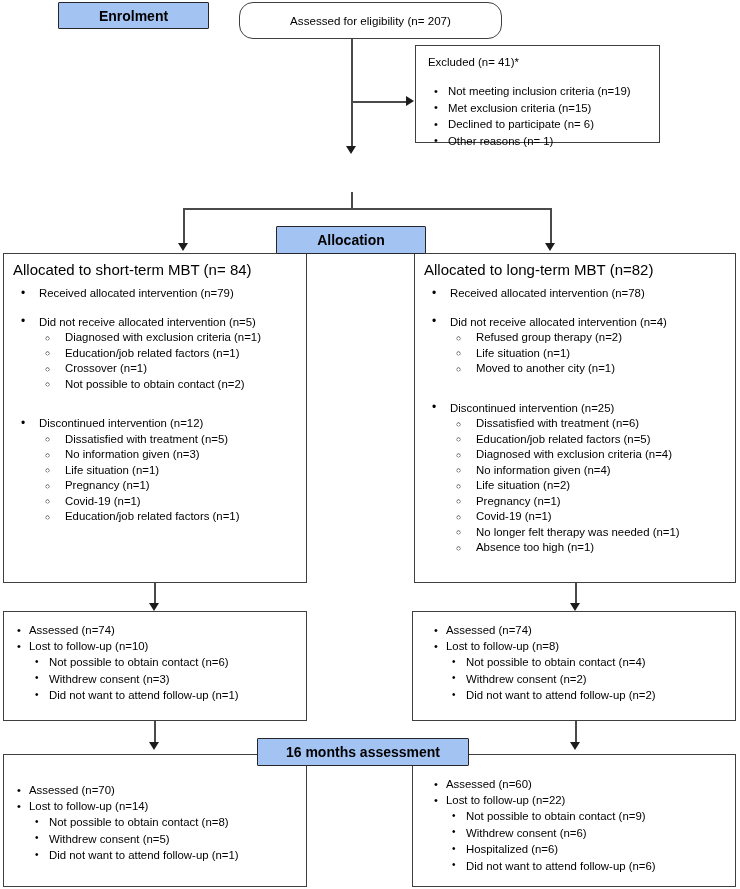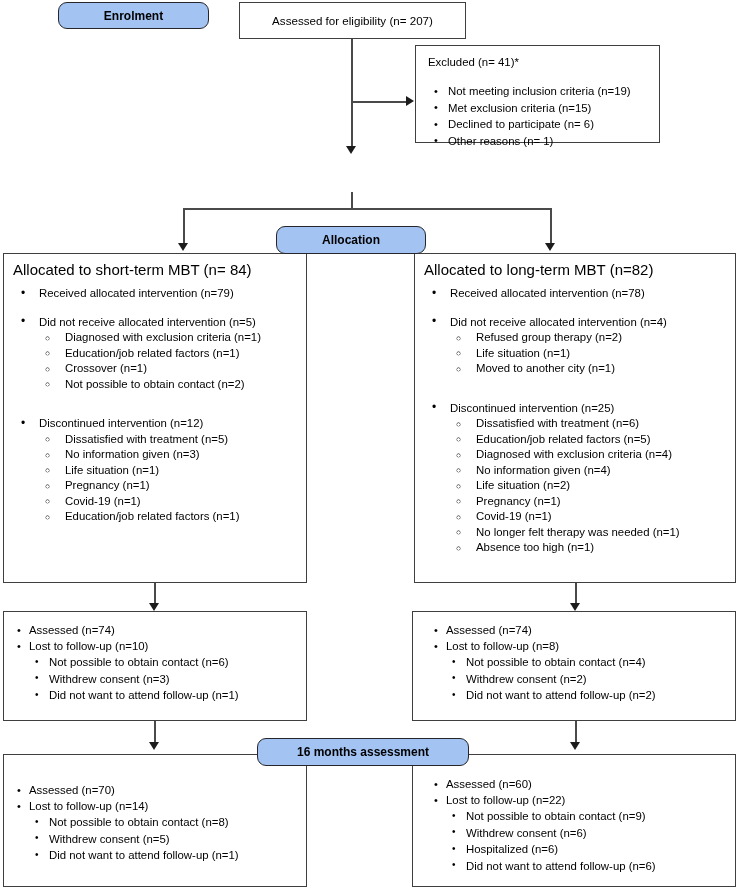--- a/index.html
+++ b/index.html
@@ -23,24 +23,24 @@
     display:flex;align-items:center;justify-content:center;
     text-align:center;
   }
   .box .ttl{font-size:11.6px;line-height:14px;}
 
   
   .badge{
     position:absolute;
     background:#a3c4f3;
     border:1.6px solid #26262b;
-    border-radius:9px;
+    border-radius:1px;
     display:flex;align-items:center;justify-content:center;
     font-weight:bold;
-    font-size:12px;
+    font-size:14px;
     color:#000;
     box-sizing:border-box;
     z-index:9;
   }
 
   
   .vline{position:absolute;width:1.6px;background:#4a4a4a;z-index:1;}
   .hline{position:absolute;height:1.6px;background:#4a4a4a;z-index:1;}
   .arrow-down{
     position:absolute;width:0;height:0;
@@ -100,21 +100,21 @@
 </style>
 </head>
 <body>
 
 <div id="canvas">
 
   <div class="badge" style="left:58px;top:2px;width:151px;height:27px;">
     <span>Enrolment</span>
   </div>
 
-  <div class="box center" style="left:239px;top:2px;width:227px;height:37px;">
+  <div class="box center" style="left:239px;top:2px;width:263px;height:37px;border-radius:14px;">
     <span class="ttl">Assessed for eligibility (n= 207)</span>
   </div>
 
   <div class="vline" style="left:351px;top:39px;height:112px;"></div>
   <div class="arrow-down" style="left:346px;top:146px;"></div>
 
   <div class="hline" style="left:351px;top:101px;width:57px;"></div>
   <div class="arrow-right" style="left:406px;top:96px;"></div>
 
   <div class="box" style="left:415px;top:45px;width:245px;height:98px;">

